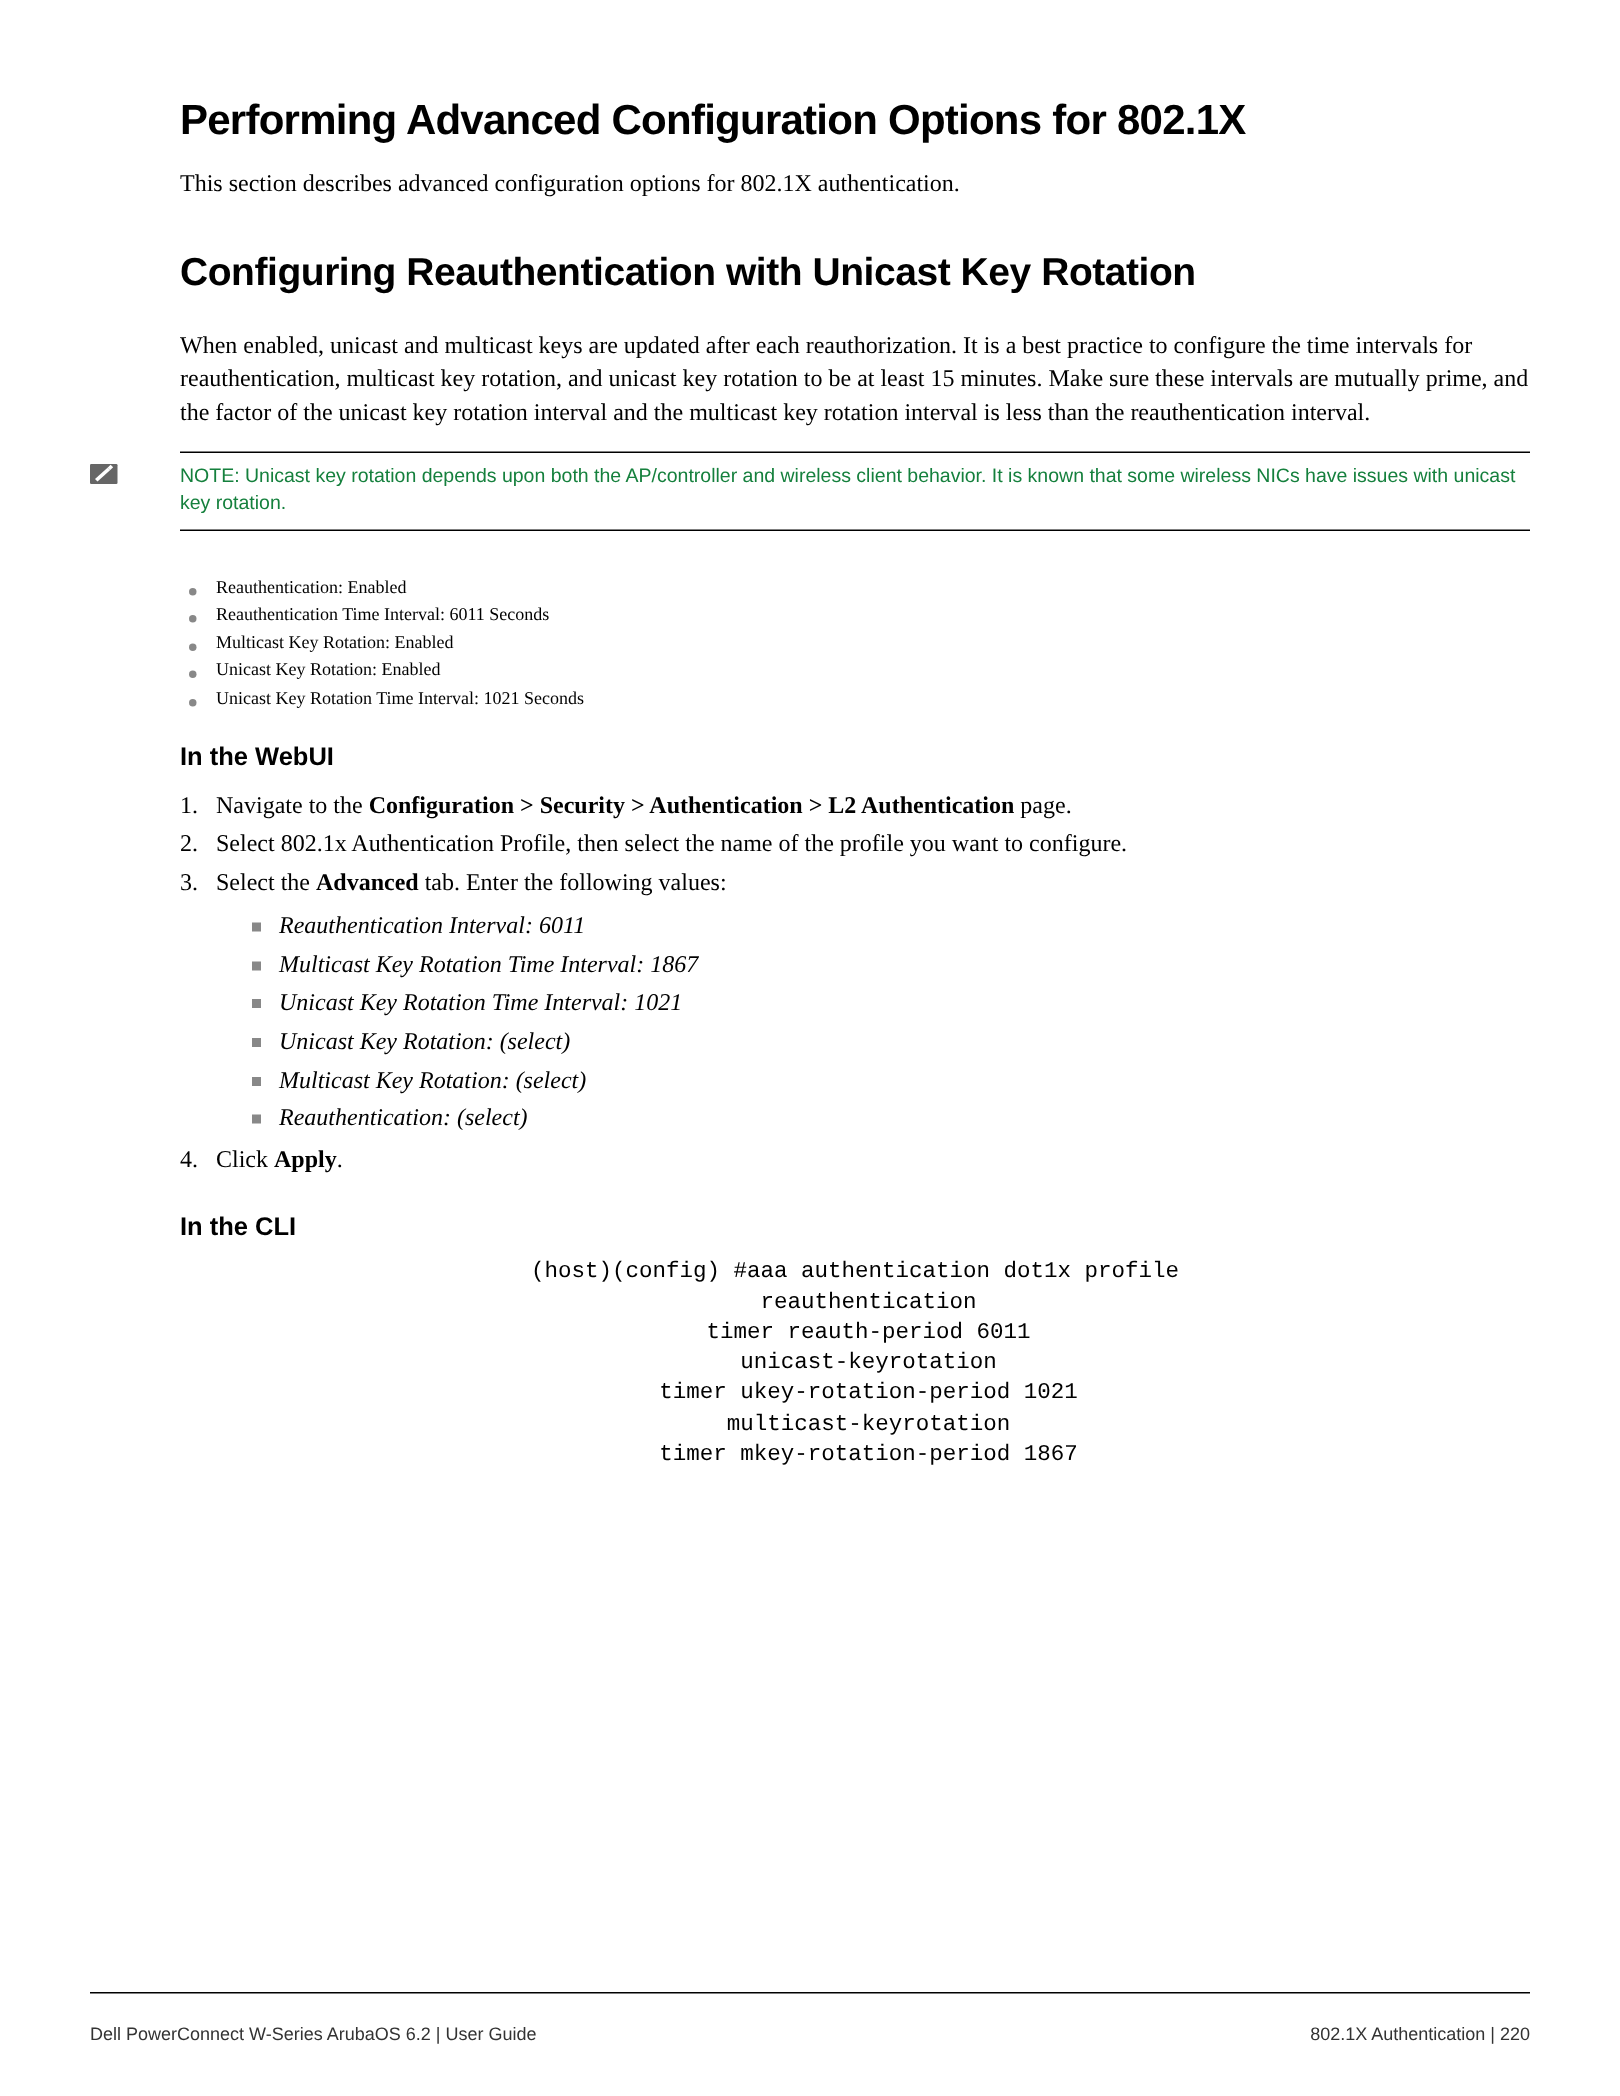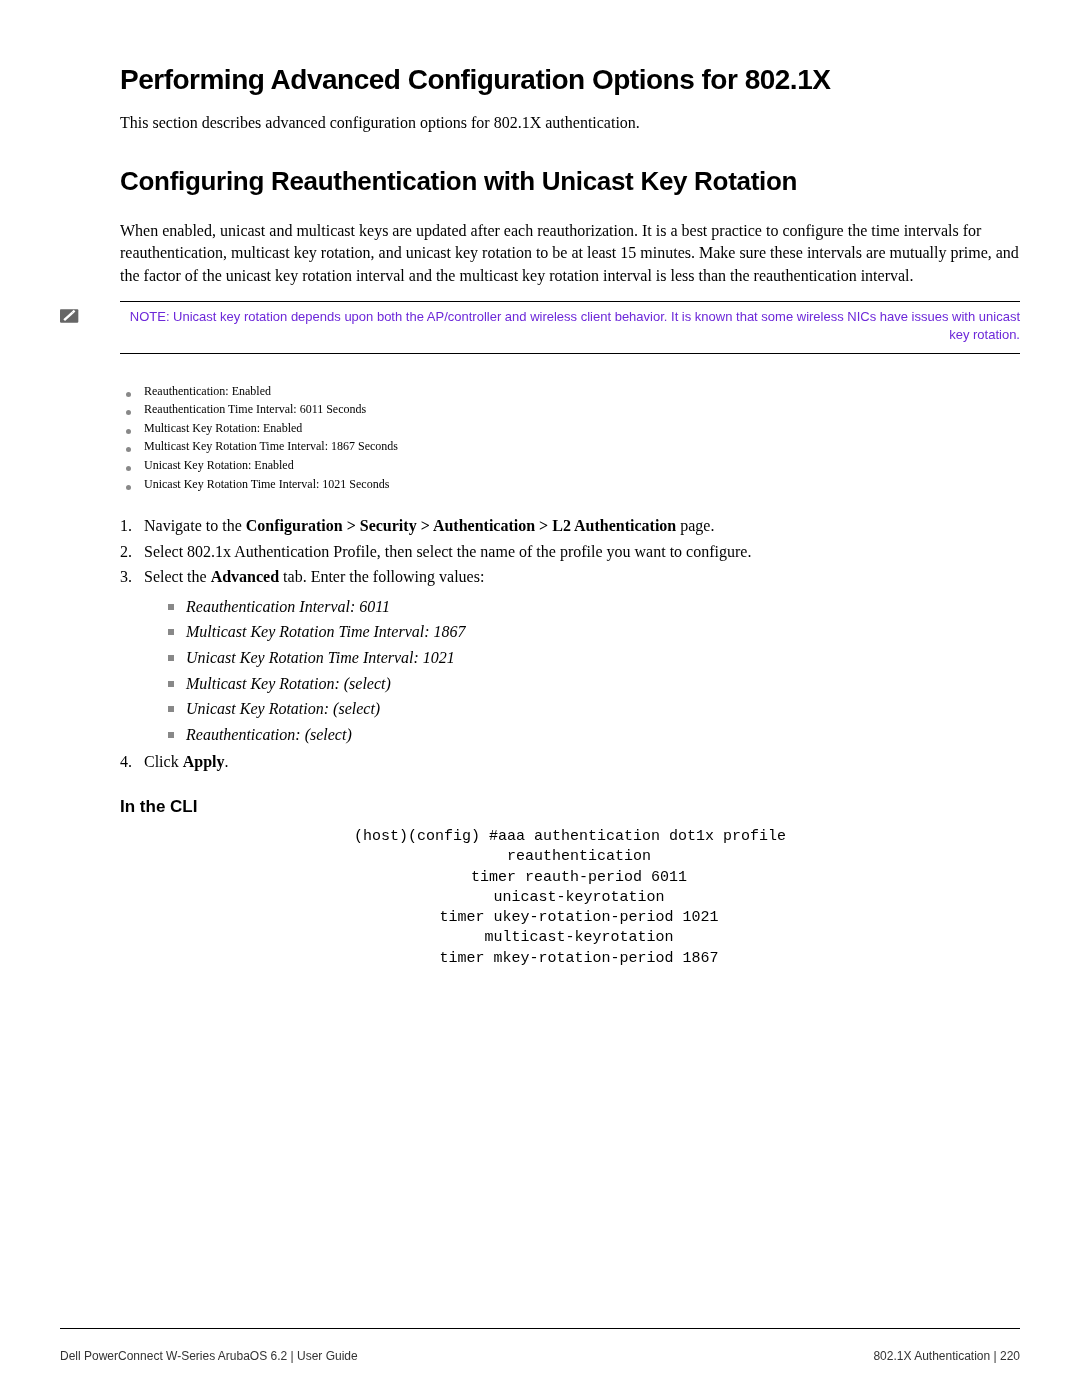--- a/index.html
+++ b/index.html
@@ -48,23 +48,22 @@
     width: 20px;
     height: 18px;
   }
   .note-icon svg { width: 100%; height: 100%; }
   .note-box {
     border-top: 1px solid #000;
     border-bottom: 1px solid #000;
     padding: 6px 0 8px 0;
     font-family: Arial, Helvetica, sans-serif;
     font-size: 13px;
-    color: #6d28d9;
+    color: #15803d;
     line-height: 1.4;
-    text-align: right;
   }
   ul.bullets {
     list-style: none;
     margin: 0 0 20px 0;
     padding: 0;
   }
   ul.bullets > li {
     position: relative;
     padding-left: 24px;
     font-size: 12px;
@@ -171,38 +170,38 @@
       </svg>
     </span>
     <div class="note-box">NOTE: Unicast key rotation depends upon both the AP/controller and wireless client behavior. It is known that some wireless NICs have issues with unicast key rotation.</div>
   </div>
 
 
   <ul class="bullets">
     <li>Reauthentication: Enabled</li>
     <li>Reauthentication Time Interval: 6011 Seconds</li>
     <li>Multicast Key Rotation: Enabled</li>
-    <li>Multicast Key Rotation Time Interval: 1867 Seconds</li>
     <li>Unicast Key Rotation: Enabled</li>
     <li>Unicast Key Rotation Time Interval: 1021 Seconds</li>
   </ul>
 
+  <h3>In the WebUI</h3>
   <ol class="steps">
     <li>
       <span>Navigate to the </span><span class="bold">Configuration &gt; Security &gt; Authentication &gt; L2 Authentication</span><span> page.</span>
     </li>
     <li>Select 802.1x Authentication Profile, then select the name of the profile you want to configure.</li>
     <li>
       <span>Select the </span><span class="bold">Advanced</span><span> tab. Enter the following values:</span>
       <ul class="squares">
         <li>Reauthentication Interval: 6011</li>
         <li>Multicast Key Rotation Time Interval: 1867</li>
         <li>Unicast Key Rotation Time Interval: 1021</li>
+        <li>Unicast Key Rotation: (select)</li>
         <li>Multicast Key Rotation: (select)</li>
-        <li>Unicast Key Rotation: (select)</li>
         <li>Reauthentication: (select)</li>
       </ul>
     </li>
     <li>
       <span>Click </span><span class="bold">Apply</span><span>.</span>
     </li>
   </ol>
 
   <h3>In the CLI</h3>
   <pre class="cli">(host)(config) #aaa authentication dot1x profile

